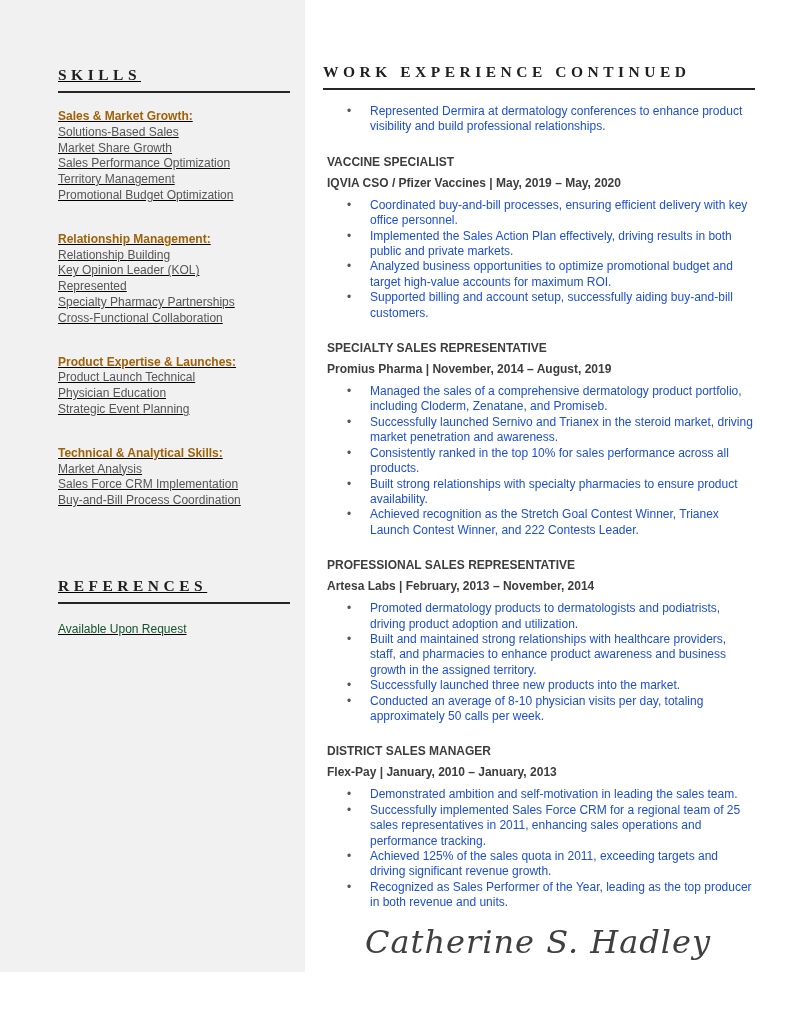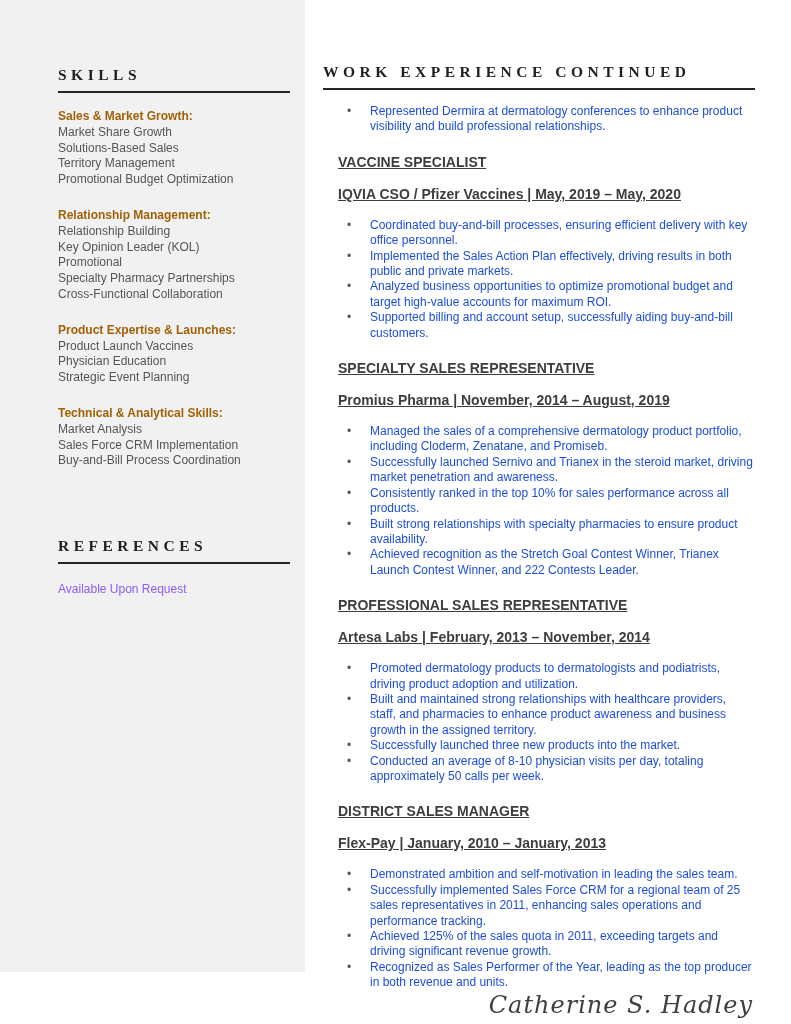--- a/index.html
+++ b/index.html
@@ -15,53 +15,54 @@
     background: #ffffff;
     overflow: hidden;
   }
   
   .sidebar {
     position: absolute;
     left: 0; top: 0;
     width: 305px; height: 972px;
     background: #f1f1f1;
     padding: 66px 15px 0 58px;
+    text-decoration: underline;
   }
   .rule-heading {
     font-family: "Liberation Serif", serif;
     font-size: 15.5px;
     font-weight: 700;
     letter-spacing: 4.5px;
     color: #1f1f1f;
     margin: 0;
     padding-bottom: 7px;
     border-bottom: 2px solid #262626;
     white-space: nowrap;
   }
   .skill-group { margin-top: 16px; }
-  .skill-group + .skill-group { margin-top: 20px; }
+  .skill-group + .skill-group { margin-top: 28px; }
   .group-title {
     font-weight: 700;
     color: #a16207;
     font-size: 12px;
     line-height: 15.8px;
   }
   .plain-list {
     list-style: none;
     margin: 0; padding: 0;
     width: 208px;
     font-size: 12px;
     color: #555555;
     line-height: 15.8px;
   }
   .references { margin-top: 68px; }
   .ref-text {
     margin: 18px 0 0 0;
     font-size: 12px;
-    color: #8b5cf6;
+    color: #14532d;
     line-height: 15.8px;
   }
   
   .main {
     position: absolute;
     left: 323px; top: 0;
     width: 432px;
     padding-top: 63px;
   }
   .bullets {
@@ -79,72 +80,72 @@
   }
   .bullets li::before {
     content: "\2022";
     position: absolute;
     left: 24px;
     color: #555555;
   }
   .job { margin-top: 19px; }
   .job .bullets { margin-top: 6px; }
   .job-title, .company-line {
-    margin: 15px;
-    font-size: 14px;
+    margin: 4px;
+    font-size: 12px;
     font-weight: 700;
     color: #3d3d3d;
     line-height: 17px;
-    text-decoration: underline;
   }
   .signature {
-    margin-top: 0;
-    text-align: right;
+    margin-top: 12px;
+    text-align: center;
     font-family: "DejaVu Serif", serif;
     font-style: italic;
-    font-size: 24px;
+    font-size: 32px;
     letter-spacing: 1px;
     color: #3f3f3f;
     padding-right: 2px;
   }
 </style>
 </head>
 <body>
 
 <div class="page">
 
   <aside class="sidebar">
 
     <section>
       <h2 class="rule-heading">SKILLS</h2>
 
       <div class="skill-group">
         <div class="group-title">Sales &amp; Market Growth:</div>
         <ul class="plain-list">
+            <li>Solutions-Based Sales</li>
             <li>Market Share Growth</li>
-            <li>Solutions-Based Sales</li>
+            <li>Sales Performance Optimization</li>
             <li>Territory Management</li>
             <li>Promotional Budget Optimization</li>
           </ul>
       </div>
 
       <div class="skill-group">
         <div class="group-title">Relationship Management:</div>
         <ul class="plain-list">
             <li>Relationship Building</li>
-            <li>Key Opinion Leader (KOL) Promotional</li>
+            <li>Key Opinion Leader (KOL) Represented</li>
             <li>Specialty Pharmacy Partnerships</li>
             <li>Cross-Functional Collaboration</li>
           </ul>
       </div>
 
       <div class="skill-group">
         <div class="group-title">Product Expertise &amp; Launches:</div>
         <ul class="plain-list">
-            <li>Product Launch Vaccines</li>
+            <li>Product Launch Technical</li>
             <li>Physician Education</li>
             <li>Strategic Event Planning</li>
           </ul>
       </div>
 
       <div class="skill-group">
         <div class="group-title">Technical &amp; Analytical Skills:</div>
         <ul class="plain-list">
             <li>Market Analysis</li>
             <li>Sales Force CRM Implementation</li>

